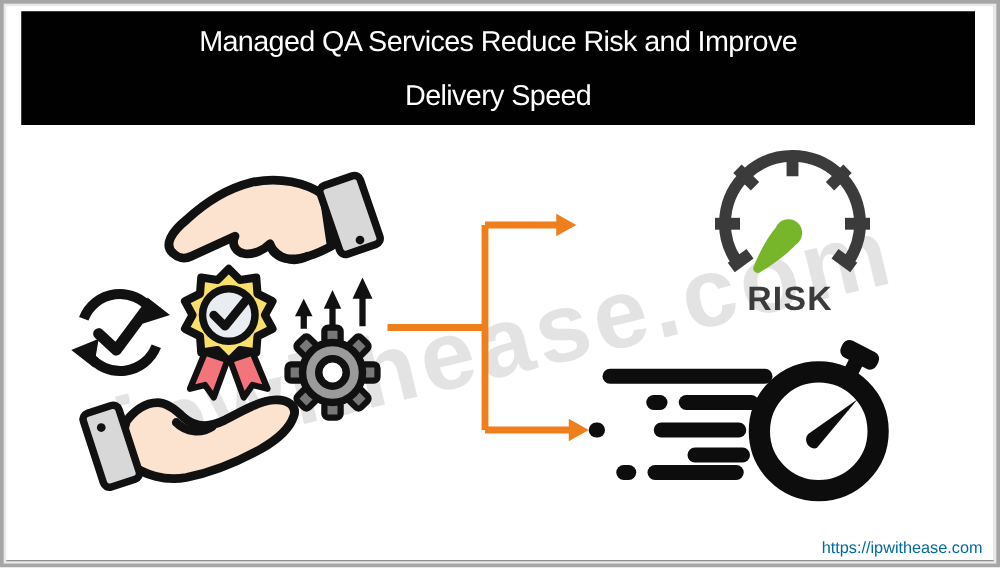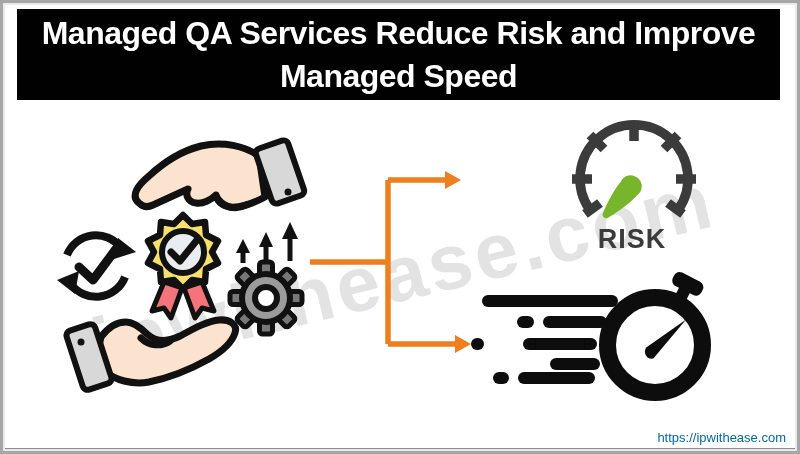--- a/index.html
+++ b/index.html
@@ -11,21 +11,21 @@
     position:absolute; inset:0; z-index:6; pointer-events:none;
     border:3px solid #a6a6a6;
     box-shadow: inset 0 0 0 2px #e9e9e9, inset -1px -2px 0 1px #8f8f8f;
   }
   .header {
     position:absolute; left:17px; top:9px; width:763px; height:91px;
     background:#010101; color:#ffffff; z-index:4;
     display:flex; flex-direction:column; justify-content:center; text-align:center;
   }
   .header .line {
-    font-size:32px; font-weight:bold; line-height:43px; letter-spacing:-0.5px;
+    font-size:23px; font-weight:normal; line-height:43px; letter-spacing:-0.5px;
     white-space:nowrap;
   }
   .watermark {
     position:absolute; left:85px; top:228px; z-index:1;
     font-size:78px; font-weight:bold; letter-spacing:4px; white-space:nowrap;
     color:#e1e1e1; opacity:0.9;
     transform:rotate(-13.5deg);
   }
   svg.art { position:absolute; left:0; top:0; z-index:2; }
   .footer-url {
@@ -33,21 +33,21 @@
     font-size:13px; color:#0369a1; text-decoration:none;
   }
 </style>
 </head>
 <body>
 
 <div class="frame"></div>
 
 <div class="header">
   <div class="line">Managed QA Services Reduce Risk and Improve</div>
-  <div class="line">Managed Speed</div>
+  <div class="line">Delivery Speed</div>
 </div>
 
 <div class="watermark">ipwithease.com</div>
 
 <svg class="art" width="800" height="454" viewBox="0 0 800 454">
 
   <g>
 
     <g fill="none" stroke="#111111">
       <path d="M67,255 A31,31 0 0 1 121,248" stroke-width="8"></path>

